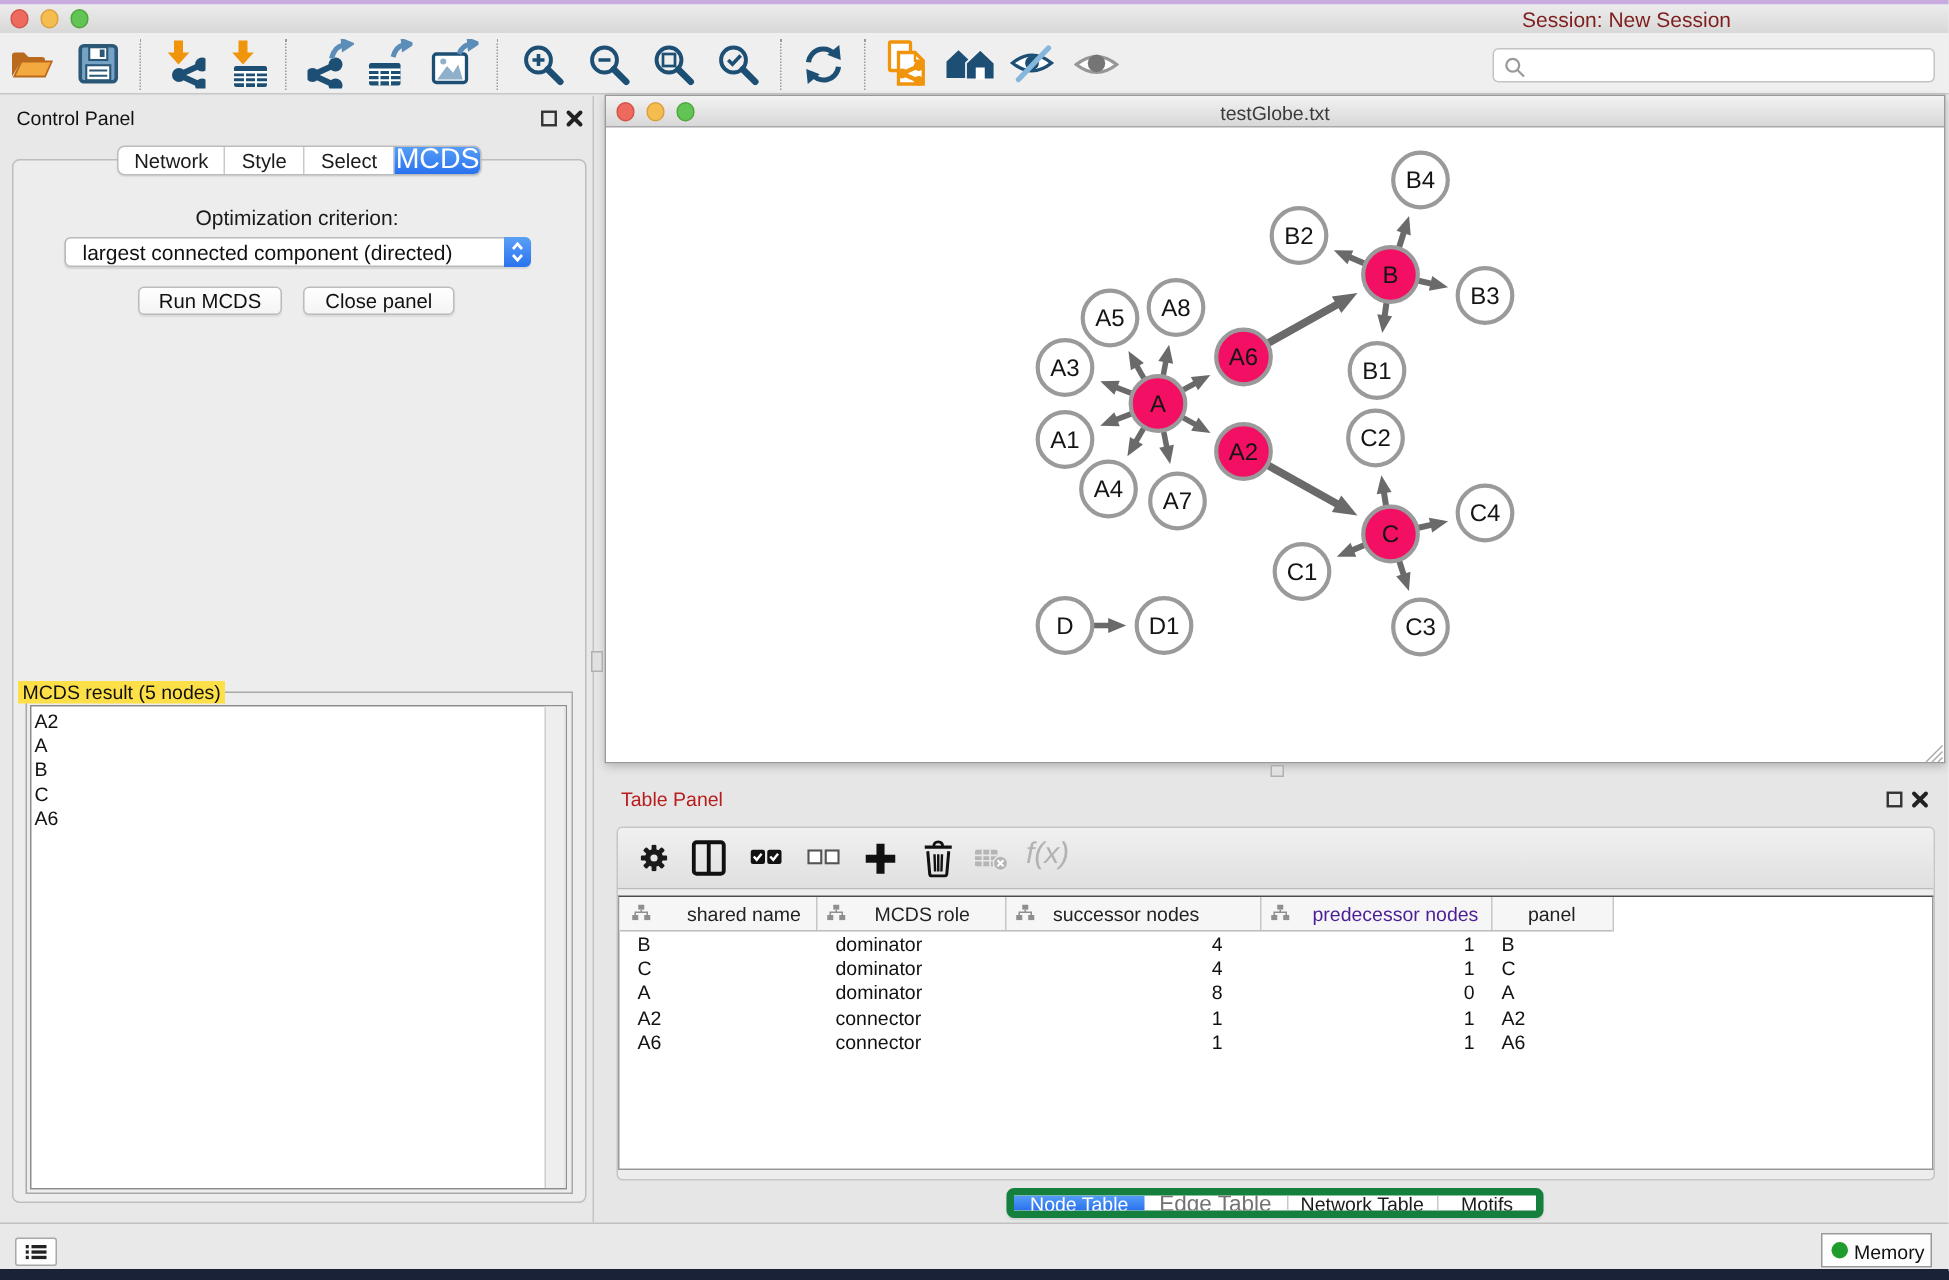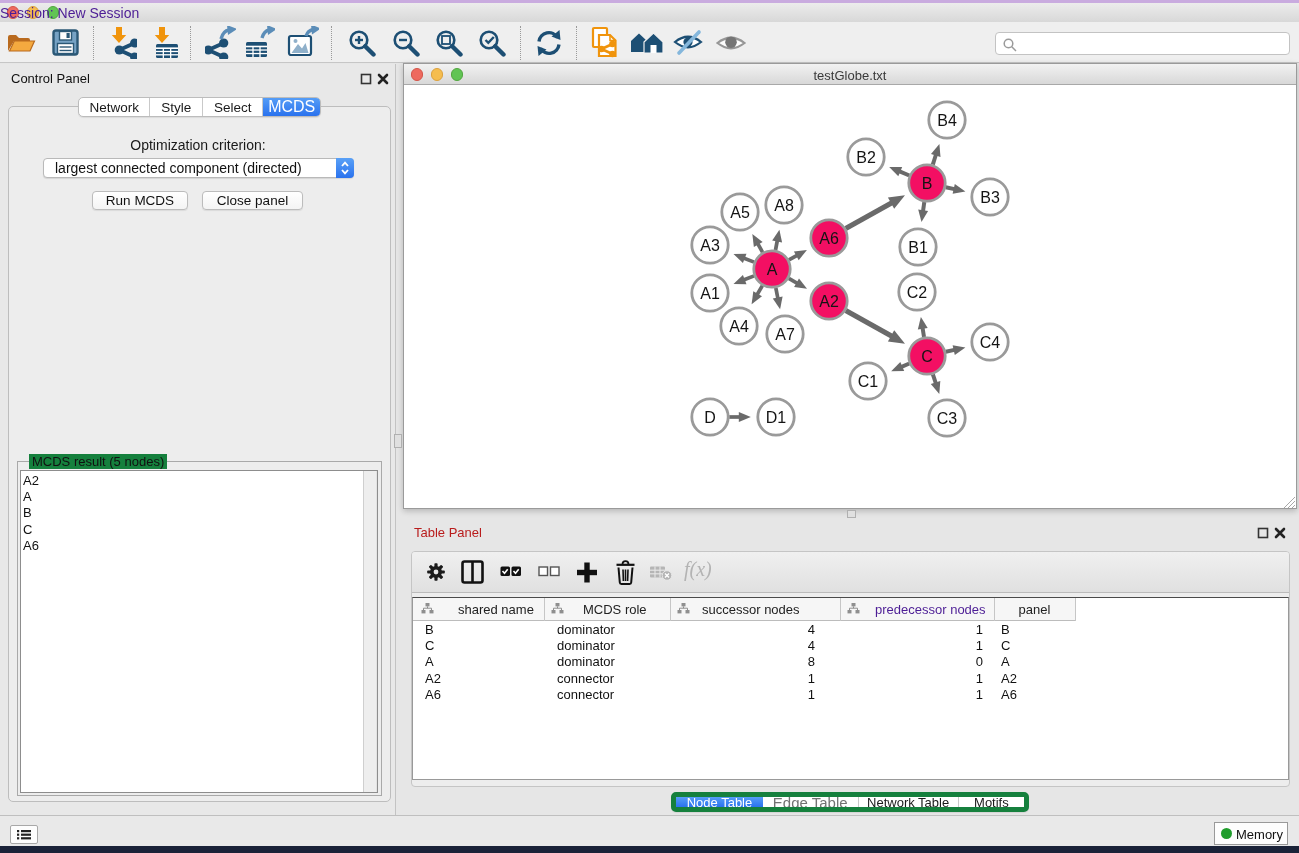--- a/index.html
+++ b/index.html
@@ -1,19 +1,19 @@
 <!DOCTYPE html>
 <html><head><meta charset="utf-8"><style>html,body{margin:0;padding:0;width:1299px;height:853px;overflow:hidden;font-family:"Liberation Sans",sans-serif;-webkit-font-smoothing:antialiased}*{box-sizing:border-box}.abs{position:absolute}</style></head><body>
 <div class="abs" style="left:0;top:0;width:1299px;height:853px;background:#e6e6e6">
 <div class="abs" style="left:0;top:0;width:1299px;height:3px;background:#c9abdf"></div>
 <div class="abs" style="left:0;top:3px;width:1299px;height:19px;background:linear-gradient(#ececec,#d8d8d8)"></div>
 <div style="position:absolute;left:6.8px;top:6.3px;width:12.4px;height:12.4px;border-radius:50%;background:#ee6a5f;border:1px solid #d35549;box-sizing:border-box"></div>
     <div style="position:absolute;left:26.8px;top:6.3px;width:12.4px;height:12.4px;border-radius:50%;background:#f5bd4f;border:1px solid #dca13d;box-sizing:border-box"></div>
     <div style="position:absolute;left:46.8px;top:6.3px;width:12.4px;height:12.4px;border-radius:50%;background:#61c454;border:1px solid #52a63f;box-sizing:border-box"></div>
-<div class="abs" style="left:0;top:5px;width:1154px;text-align:left;font-size:14px;color:#4c1d95">Session: New Session</div>
+<div class="abs" style="left:0;top:5px;width:1154px;text-align:right;font-size:14px;color:#7f1d1d">Session: New Session</div>
 <div class="abs" style="left:0;top:22px;width:1299px;height:41px;background:#efefef;border-bottom:1px solid #c6c6c6"></div>
 <svg style="position:absolute;left:6px;top:30px" width="30" height="26" viewBox="0 0 30 26">
       <path d="M2,21 V7 Q2,5 4,5 H10 L13,8 H22 Q24,8 24,10 V11 H8 Z" fill="#b96a1e"></path>
       <path d="M3.5,21 L8.3,11 H28.5 L24,21 Z" fill="#f4a93f" stroke="#b96a1e" stroke-width="1.2"></path>
     </svg>
     <svg style="position:absolute;left:52px;top:29px" width="27" height="27" viewBox="0 0 27 27">
       <rect x="1.5" y="1.5" width="24" height="24" rx="2.5" fill="#76a2c4" stroke="#2b5876" stroke-width="2.4"></rect>
       <rect x="7.5" y="2.5" width="12" height="8.5" fill="#fff" stroke="#2b5876" stroke-width="1.4"></rect>
       <rect x="14.5" y="4" width="3.2" height="5" fill="#2b5876"></rect>
       <rect x="5.5" y="14.5" width="16" height="10" fill="#fff" stroke="#2b5876" stroke-width="1.4"></rect>
@@ -130,34 +130,34 @@
       <rect x="1.5" y="1.5" width="9" height="9" fill="none" stroke="#333" stroke-width="1.6"></rect>
     </svg>
     <svg style="position:absolute;left:377px;top:73px" width="12" height="12" viewBox="0 0 12 12">
       <path d="M2,2 L10,10 M10,2 L2,10" stroke="#222" stroke-width="2.6" stroke-linecap="round"></path>
     </svg>
 <div class="abs" style="left:8px;top:106px;width:383px;height:696px;background:#ededed;border:1px solid #bdbdbd;border-radius:5px"></div>
 <div style="position:absolute;left:78px;top:97px;width:243px;height:20px;background:#fff;border:1px solid #bcbcbc;border-radius:5px;box-shadow:0 1px 1px rgba(0,0,0,0.08);display:flex;overflow:hidden">
       <div style="width:72px;height:100%;color:#1a1a1a;border-right:1px solid #c9c9c9;display:flex;align-items:center;justify-content:center;font-size:13.5px;box-sizing:border-box">Network</div>
       <div style="width:53px;height:100%;color:#1a1a1a;border-right:1px solid #c9c9c9;display:flex;align-items:center;justify-content:center;font-size:13.5px;box-sizing:border-box">Style</div>
       <div style="width:61px;height:100%;color:#1a1a1a;border-right:1px solid #c9c9c9;display:flex;align-items:center;justify-content:center;font-size:13.5px;box-sizing:border-box">Select</div>
-      <div style="width:57px;height:100%;background:linear-gradient(#559df7,#2a72ee);color:#fff;display:flex;align-items:center;justify-content:center;font-size:16px;box-sizing:border-box">MCDS</div>
+      <div style="width:57px;height:100%;background:linear-gradient(#559df7,#2a72ee);color:#fff;display:flex;align-items:center;justify-content:center;font-size:19px;box-sizing:border-box">MCDS</div>
     </div>
 <div class="abs" style="left:0;top:137px;width:396px;text-align:center;font-size:14px;color:#1a1a1a">Optimization criterion:</div>
 <div class="abs" style="left:43px;top:158px;width:311px;height:20px;background:#fff;border:1px solid #b9b9b9;border-radius:4px;box-shadow:0 1px 1px rgba(0,0,0,0.1)"></div>
 <div class="abs" style="left:55px;top:160px;font-size:14px;color:#111">largest connected component (directed)</div>
 <div class="abs" style="left:336px;top:158px;width:18px;height:20px;background:linear-gradient(#5aa1f7,#2a72ee);border-radius:0 4px 4px 0"></div>
 <svg style="position:absolute;left:339px;top:160px" width="12" height="16" viewBox="0 0 12 16">
       <path d="M3,6 L6,2.6 L9,6" fill="none" stroke="#fff" stroke-width="1.8"></path>
       <path d="M3,10 L6,13.4 L9,10" fill="none" stroke="#fff" stroke-width="1.8"></path>
     </svg>
 <div class="abs" style="left:92px;top:191px;width:96px;height:19px;background:linear-gradient(#ffffff,#f4f4f4);border:1px solid #bcbcbc;border-radius:4px;display:flex;align-items:center;justify-content:center;font-size:13.5px;color:#111;box-shadow:0 1px 1px rgba(0,0,0,0.08)">Run MCDS</div>
 <div class="abs" style="left:202px;top:191px;width:101px;height:19px;background:linear-gradient(#ffffff,#f4f4f4);border:1px solid #bcbcbc;border-radius:4px;display:flex;align-items:center;justify-content:center;font-size:13.5px;color:#111;box-shadow:0 1px 1px rgba(0,0,0,0.08)">Close panel</div>
 <div class="abs" style="left:17px;top:461px;width:365px;height:335px;border:1px solid #a9a9a9"></div>
-<div class="abs" style="left:29px;top:454px;background:#15803d;padding:0 3px;font-size:13px;color:#111">MCDS result (5 nodes)</div>
+<div class="abs" style="left:12px;top:454px;background:#fde047;padding:0 3px;font-size:13px;color:#111">MCDS result (5 nodes)</div>
 <div class="abs" style="left:20px;top:470px;width:358px;height:323px;background:#fff;border:1px solid #8d8d8d"></div>
 <div class="abs" style="left:363px;top:471px;width:14px;height:321px;background:#eeeeee;border-left:1px solid #cfcfcf;border-right:1px solid #e3e3e3"></div>
 <div class="abs" style="left:23px;top:473px;font-size:13px;color:#111">
       <div style="height:16.2px;line-height:16.2px">A2</div>
       <div style="height:16.2px;line-height:16.2px">A</div>
       <div style="height:16.2px;line-height:16.2px">B</div>
       <div style="height:16.2px;line-height:16.2px">C</div>
       <div style="height:16.2px;line-height:16.2px">A6</div>
     </div>
 <div class="abs" style="left:403px;top:63px;width:894px;height:446px;background:#fff;border:1px solid #9a9a9a;box-shadow:0 2px 6px rgba(0,0,0,0.22)"></div>
@@ -304,21 +304,21 @@
     </svg>
     <svg style="position:absolute;left:650px;top:564px" width="22" height="17" viewBox="0 0 22 17">
       <rect x="0" y="2.5" width="15" height="11" rx="1" fill="#b5b5b5"></rect>
       <line x1="0" y1="6.2" x2="15" y2="6.2" stroke="#e8e8e8" stroke-width="1.1"></line>
       <line x1="0" y1="9.8" x2="15" y2="9.8" stroke="#e8e8e8" stroke-width="1.1"></line>
       <line x1="5.0" y1="2.5" x2="5.0" y2="13.5" stroke="#e8e8e8" stroke-width="1.1"></line>
       <line x1="10.0" y1="2.5" x2="10.0" y2="13.5" stroke="#e8e8e8" stroke-width="1.1"></line>
       <circle cx="17" cy="11.5" r="4.8" fill="#b5b5b5" stroke="#e8e8e8" stroke-width="1"></circle>
       <path d="M15,9.5 l4,4 M19,9.5 l-4,4" stroke="#fff" stroke-width="1.4"></path>
     </svg>
-    <div style="position:absolute;left:684px;top:558px;font-family:Liberation Serif, serif;font-style:italic;font-size:20px;color:#b3b3b3">f(x)</div>
+    <div style="position:absolute;left:684px;top:558px;font-family:Liberation Sans, sans-serif;font-style:italic;font-size:20px;color:#b3b3b3">f(x)</div>
 <div class="abs" style="left:412px;top:597px;width:877px;height:183px;background:#fff;border:1px solid #999;border-top:1px solid #4a4a4a"></div>
 <div class="abs" style="left:413px;top:598px;width:662px;height:23px;background:#f6f6f6;border-bottom:1px solid #bcbcbc"></div>
 <div class="abs" style="left:544px;top:598px;height:23px;border-left:1px solid #c6c6c6"></div>
 <div class="abs" style="left:670px;top:598px;height:23px;border-left:1px solid #c6c6c6"></div>
 <div class="abs" style="left:840px;top:598px;height:23px;border-left:1px solid #c6c6c6"></div>
 <div class="abs" style="left:994px;top:598px;height:23px;border-left:1px solid #c6c6c6"></div>
 <div class="abs" style="left:1075px;top:598px;height:23px;border-left:1px solid #c6c6c6"></div>
 <div class="abs" style="left:458px;top:602px;font-size:13px;color:#222">shared name</div>
 <div class="abs" style="left:583px;top:602px;font-size:13px;color:#222">MCDS role</div>
 <div class="abs" style="left:702px;top:602px;font-size:13px;color:#222">successor nodes</div>

